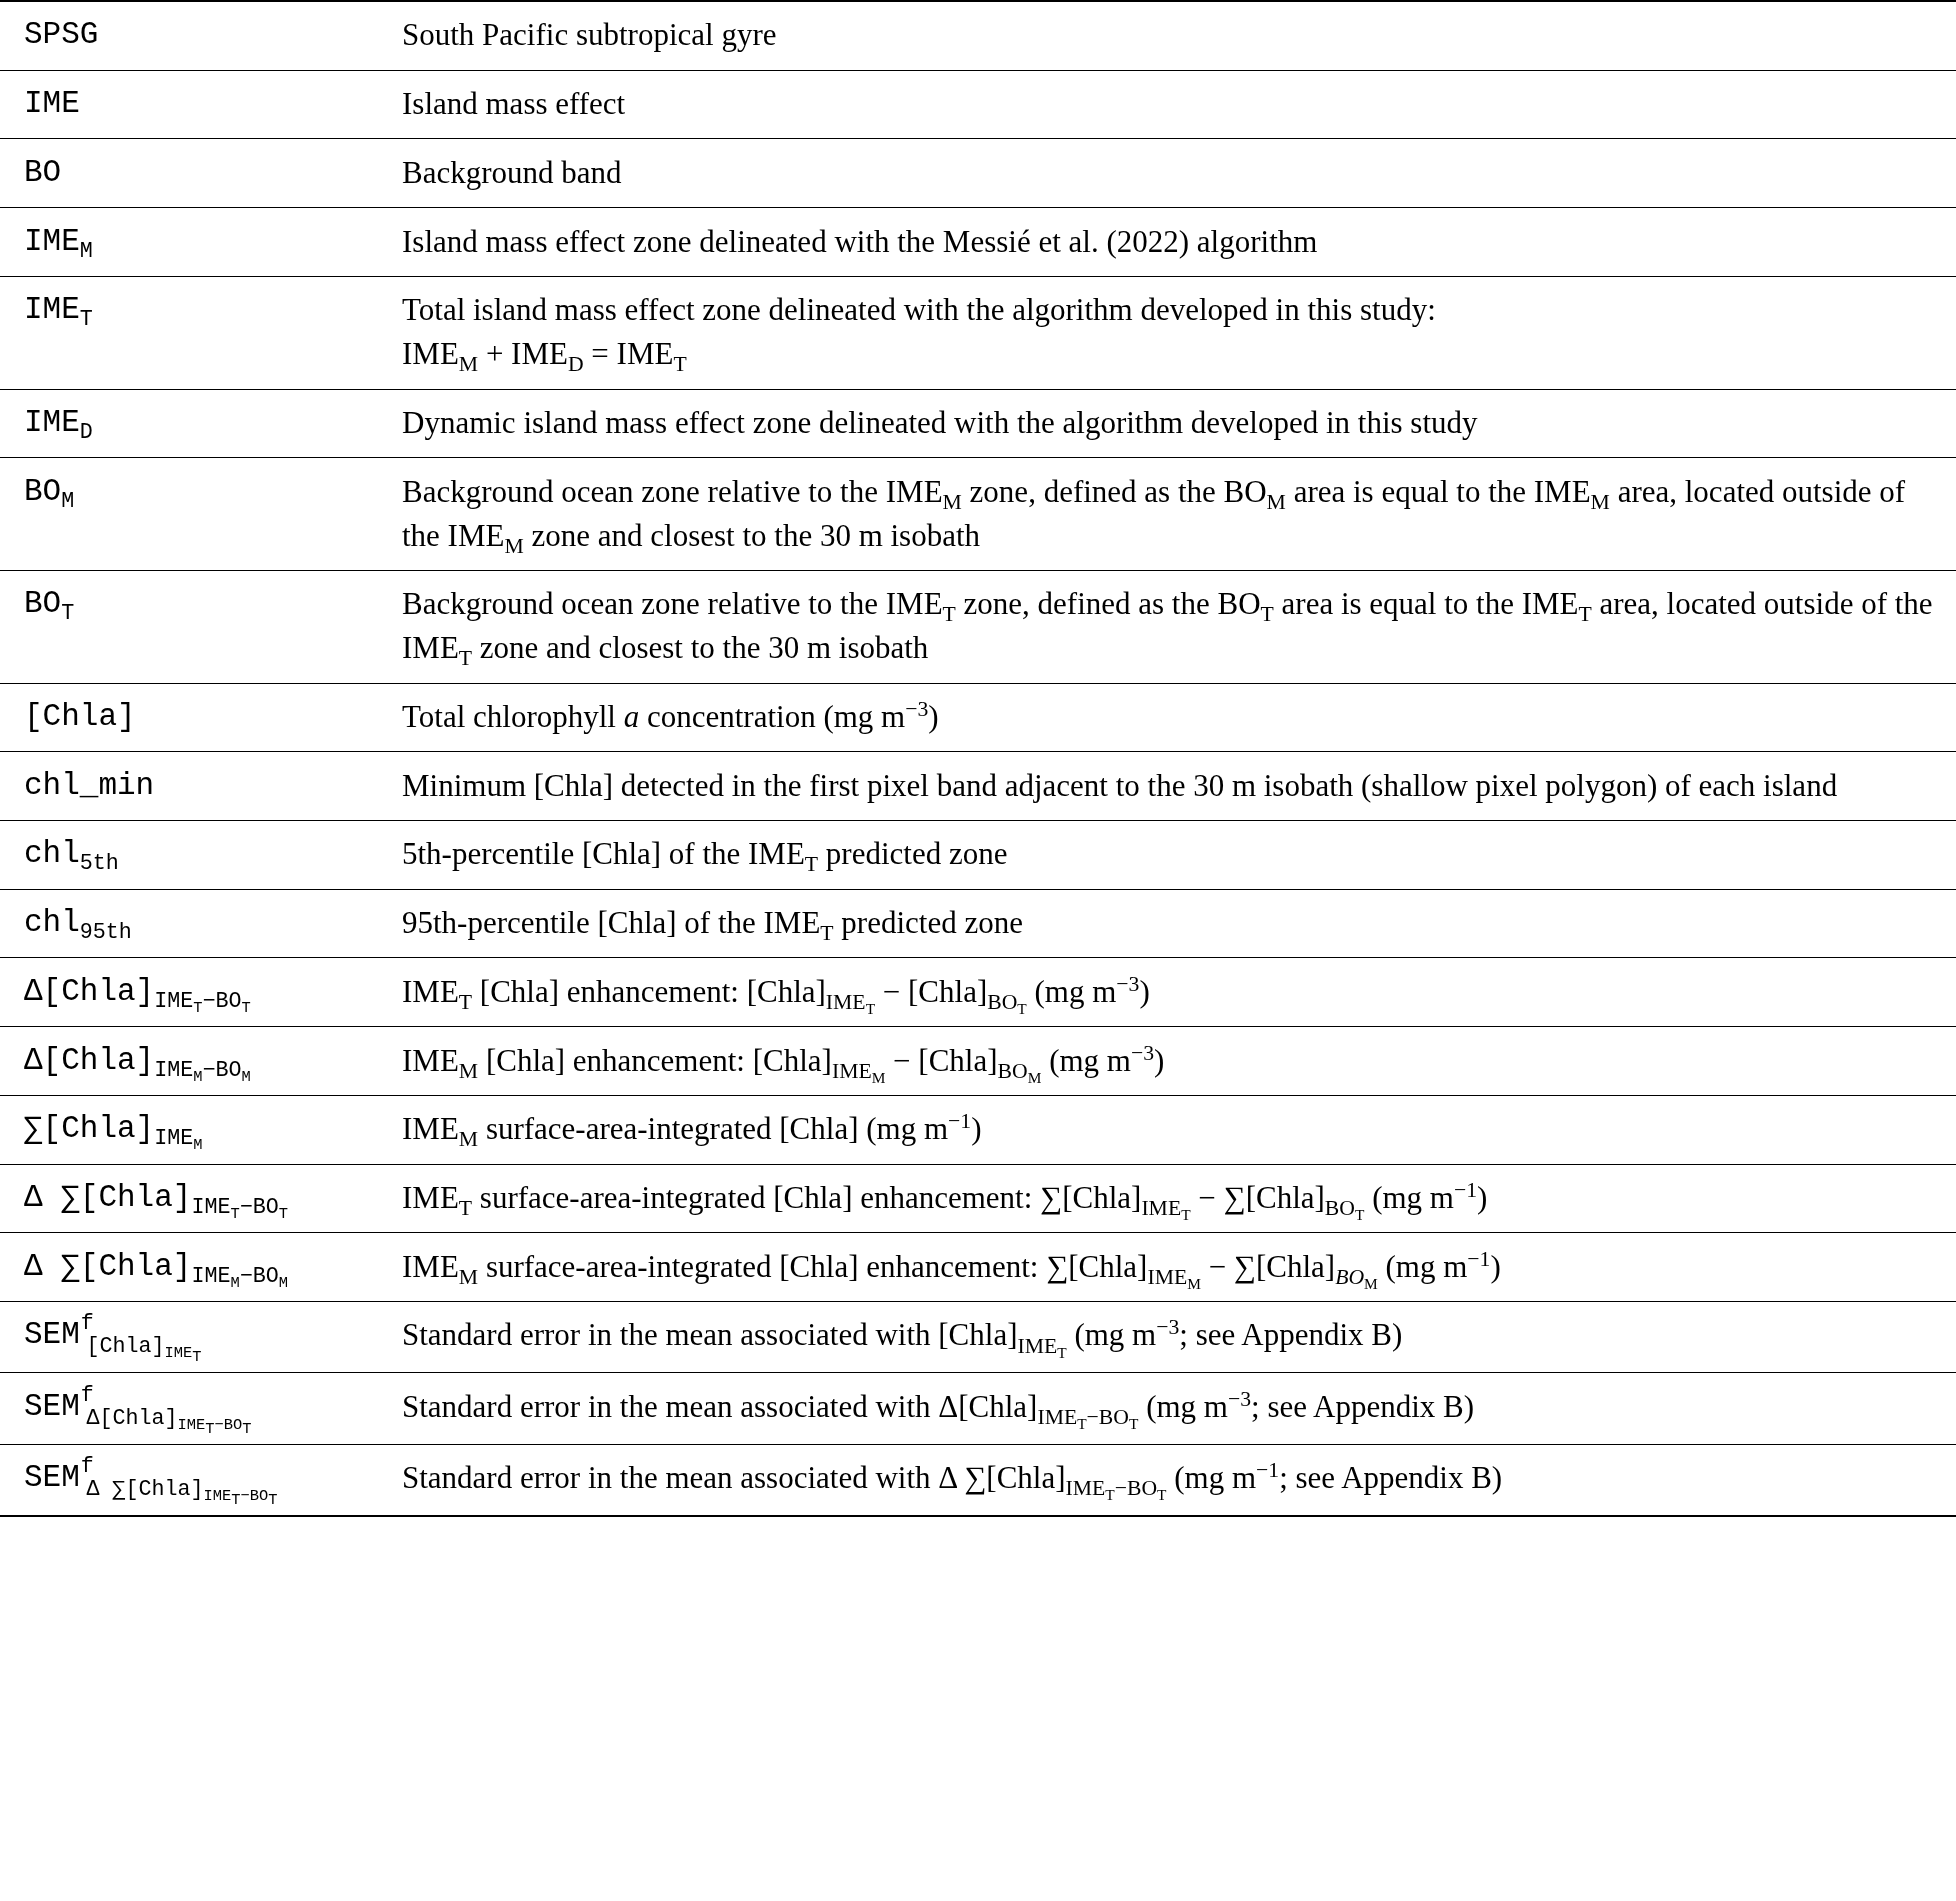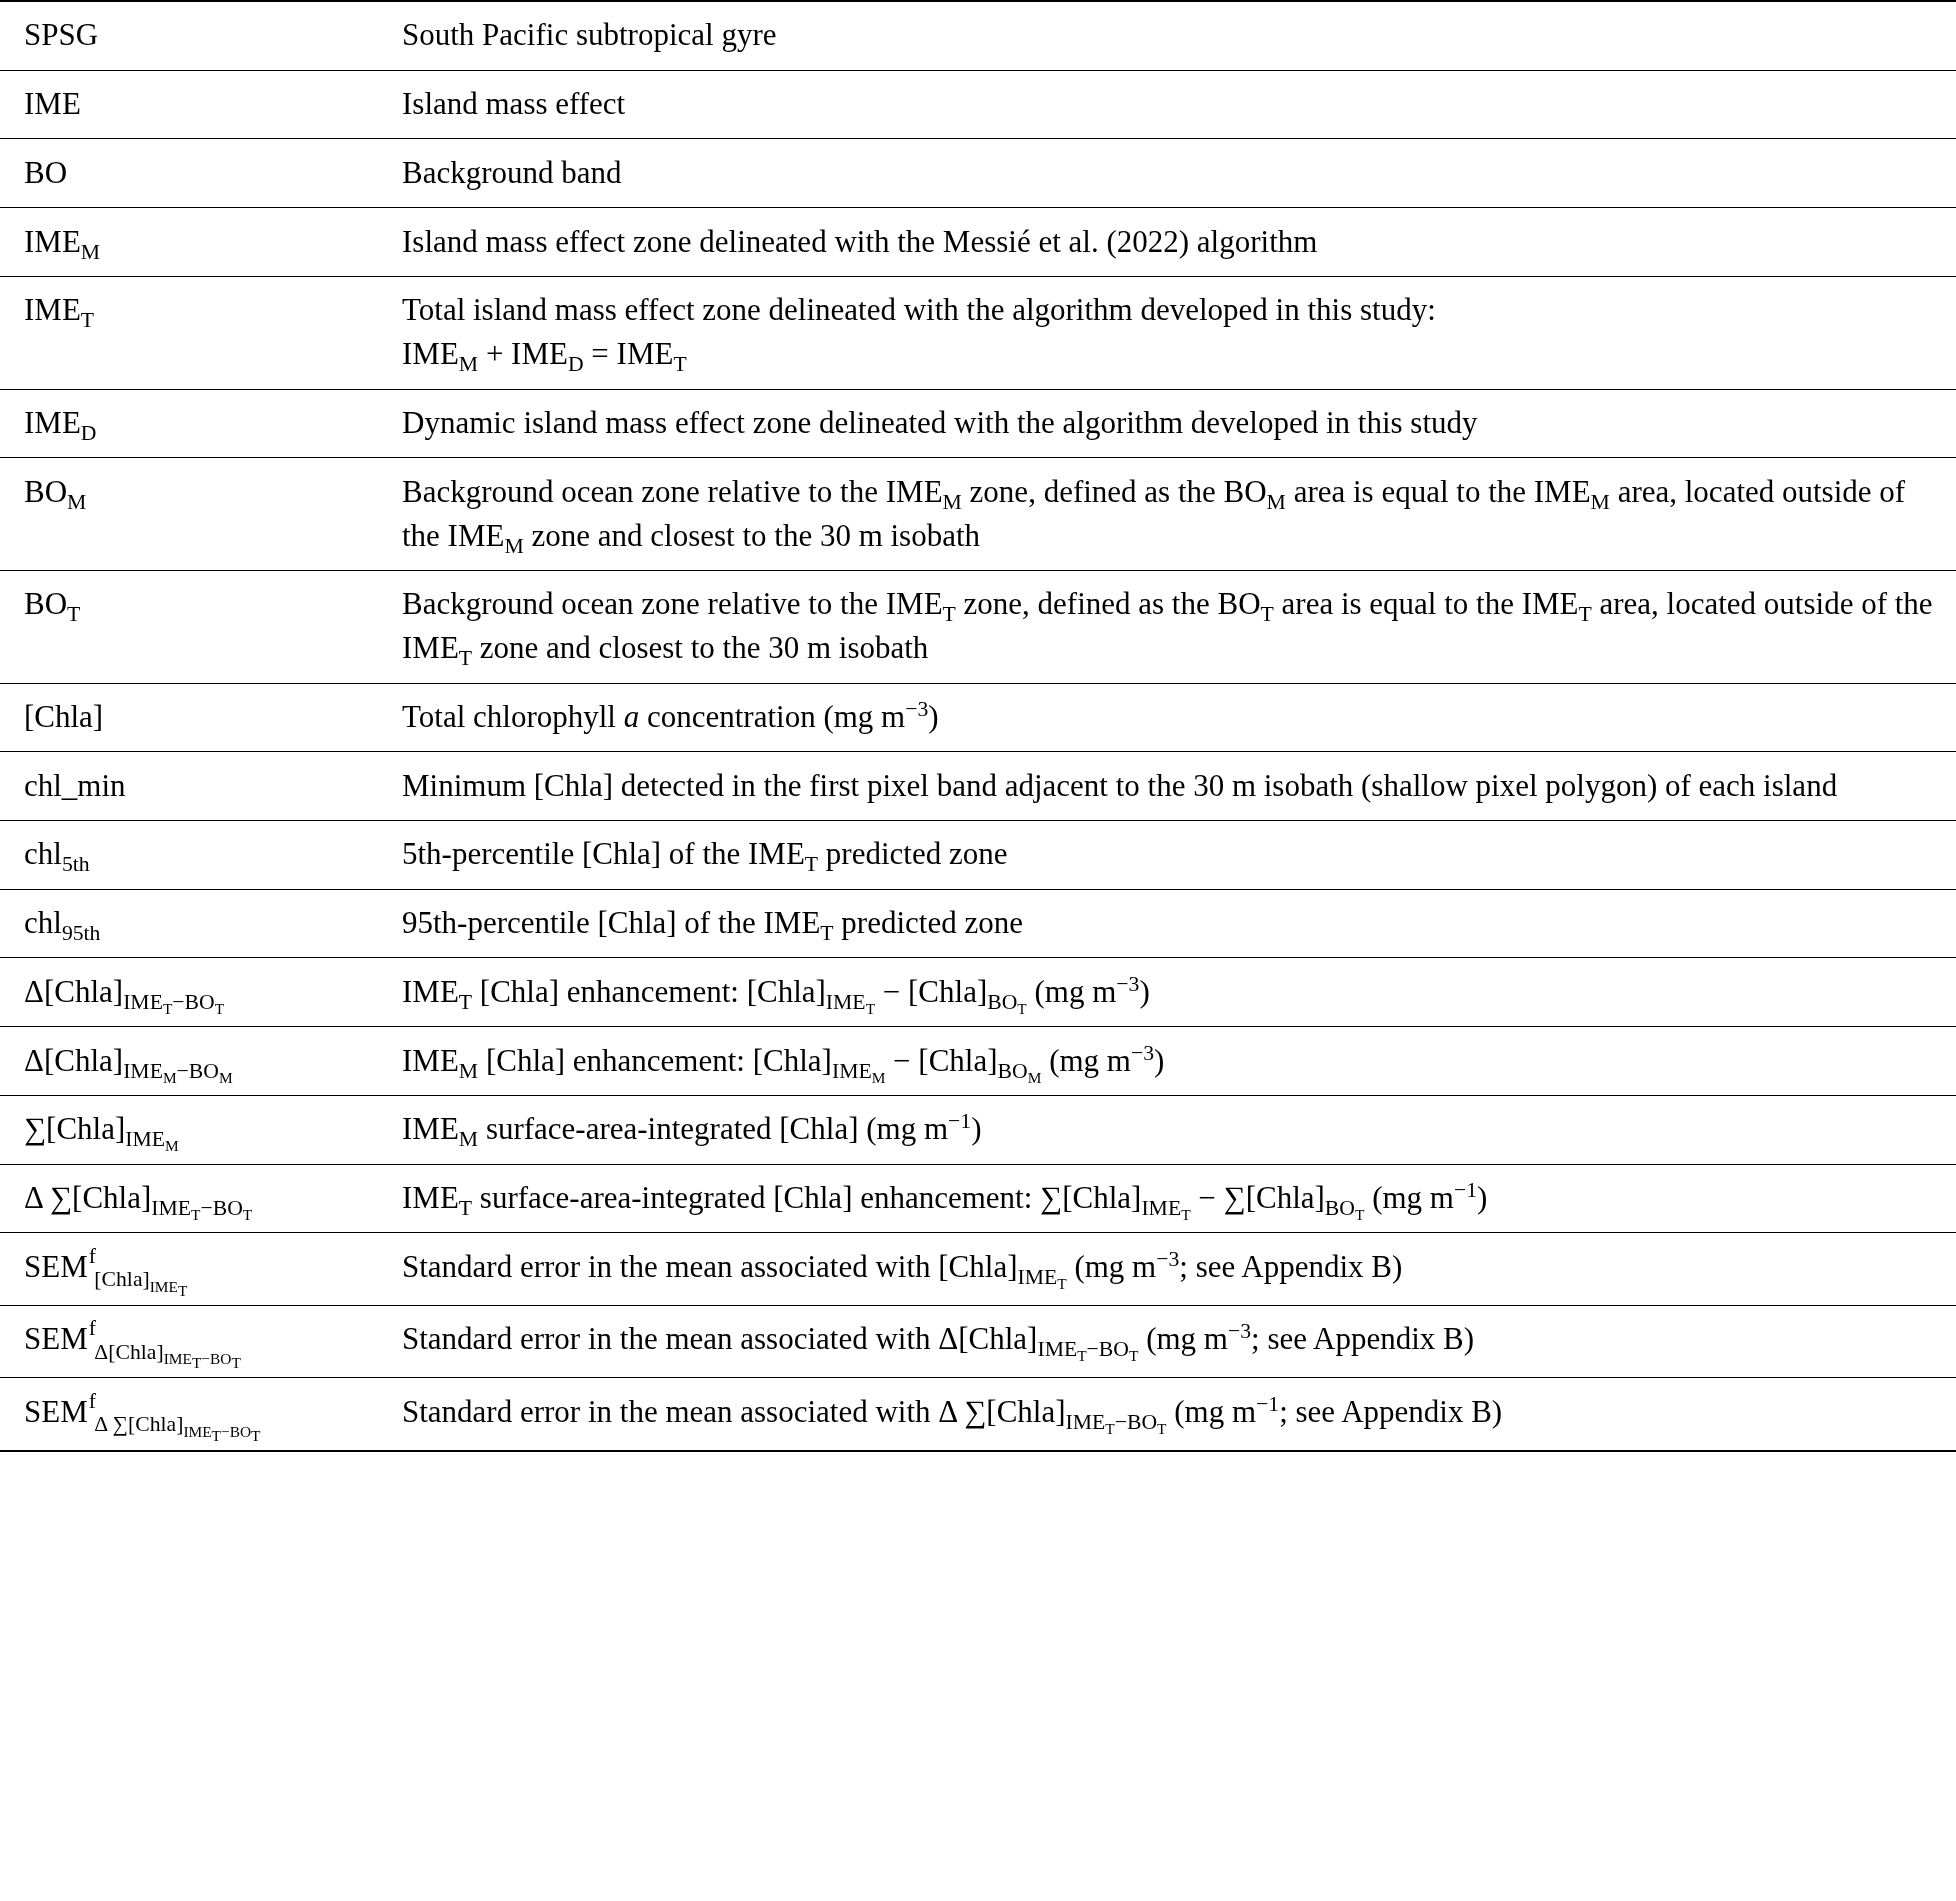--- a/index.html
+++ b/index.html
@@ -22,20 +22,21 @@
   td {
     vertical-align: top;
     padding: 11.4px 0 12.3px 0;
     line-height: 1.42;
   }
   td.abbr-cell {
     width: 402px;
     padding-left: 24px;
     padding-right: 11.4px;
     white-space: nowrap;
+    font-family: Liberation Mono, monospace;
   }
   td.def-cell { padding-right: 15px; }
   sub, sup { font-size: 70%; line-height: 0; }
   sub sub, sub sup, sup sub, sup sup { font-size: 71%; }
   i { font-style: italic; }
   
   .stack {
     display: inline-flex;
     flex-direction: column;
     align-items: flex-start;
@@ -111,20 +112,24 @@
       </tr>
       <tr>
         <td class="abbr-cell">∑[Chla]<sub>IME<sub>M</sub></sub></td>
         <td class="def-cell">IME<sub>M</sub> surface-area-integrated [Chla] (mg m<sup>−1</sup>)</td>
       </tr>
       <tr>
         <td class="abbr-cell">Δ ∑[Chla]<sub>IME<sub>T</sub>−BO<sub>T</sub></sub></td>
         <td class="def-cell">IME<sub>T</sub> surface-area-integrated [Chla] enhancement: ∑[Chla]<sub>IME<sub>T</sub></sub> − ∑[Chla]<sub>BO<sub>T</sub></sub> (mg m<sup>−1</sup>)</td>
       </tr>
       <tr>
+        <td class="abbr-cell">Δ ∑[Chla]<sub>IME<sub>M</sub>−BO<sub>M</sub></sub></td>
+        <td class="def-cell">IME<sub>M</sub> surface-area-integrated [Chla] enhancement: ∑[Chla]<sub>IME<sub>M</sub></sub> − ∑[Chla]<sub><i>BO</i><sub>M</sub></sub> (mg m<sup>−1</sup>)</td>
+      </tr>
+      <tr>
         <td class="abbr-cell">SEM<span class="stack">
             <span class="s-sup">f</span>
             <span class="s-sub">[Chla]<sub>IME<sub>T</sub></sub></span>
           </span></td>
         <td class="def-cell">Standard error in the mean associated with [Chla]<sub>IME<sub>T</sub></sub> (mg m<sup>−3</sup>; see Appendix B)</td>
       </tr>
       <tr>
         <td class="abbr-cell">SEM<span class="stack">
             <span class="s-sup">f</span>
             <span class="s-sub">Δ[Chla]<sub>IME<sub>T</sub>−BO<sub>T</sub></sub></span>

